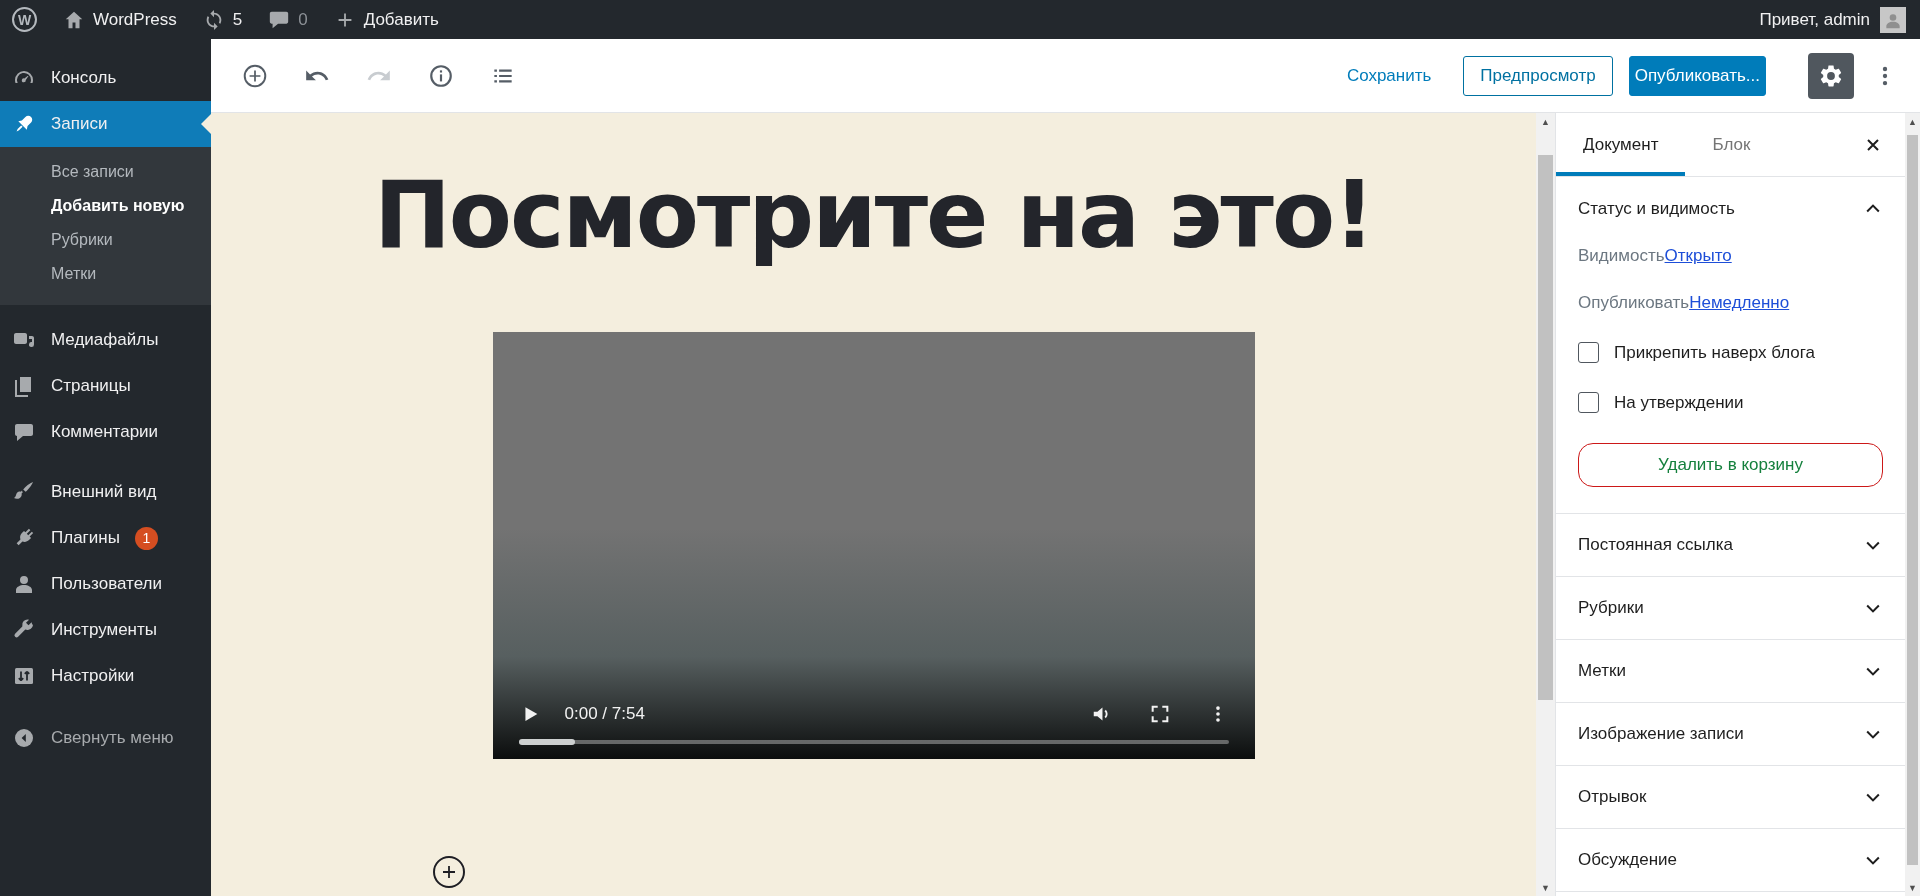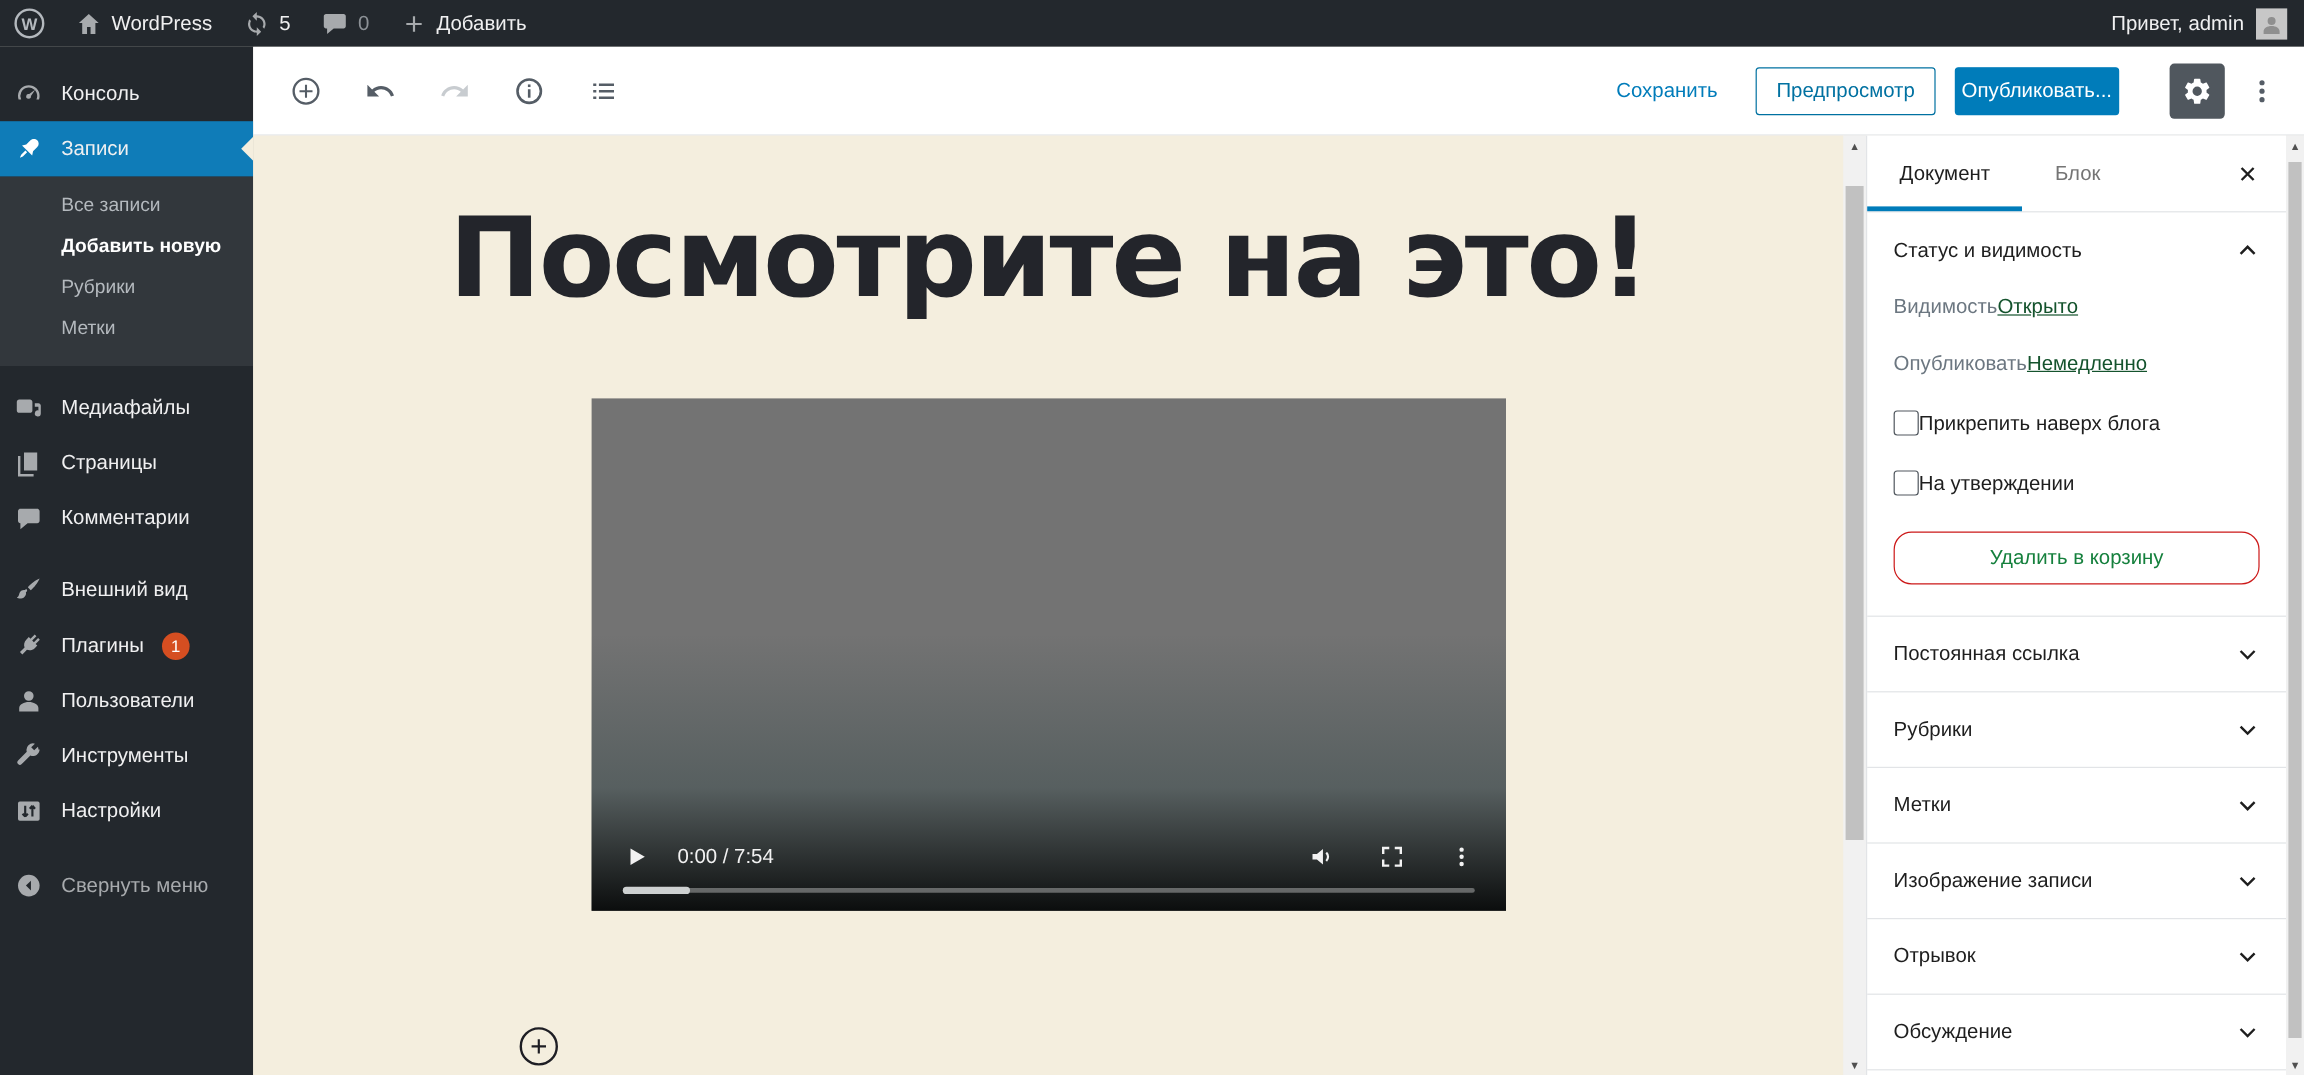--- a/index.html
+++ b/index.html
@@ -83,22 +83,22 @@
   .tab.active::after { content:""; position:absolute; left:0; right:0; bottom:0; height:4px; background:#007cba; }
   .close-btn { margin-left:auto; margin-right:10px; width:44px; display:grid; place-items:center; background:none; border:none; color:#1e1e1e; cursor:pointer; }
   .close-btn svg { width:20px; height:20px; stroke:currentColor; }
   .panel-scroll { flex:1; }
   .status-panel { border-bottom:1px solid #e2e4e7; padding:22px 22px 26px; }
   .panel-head { display:flex; align-items:center; justify-content:space-between; cursor:pointer; }
   .panel-title { font-weight:500; color:#1e1e1e; }
   .chev { width:20px; height:20px; stroke:#1e1e1e; fill:none; }
   .field-row { display:flex; align-items:center; justify-content:flex-start; margin-top:27px; }
   .field-label { color:#6c7781; }
-  .field-link { color:#14532d; text-decoration:underline; cursor:pointer; }
-  .check-row { display:flex; align-items:center; margin-top:29px; cursor:pointer; }
+  .field-link { color:#1d4ed8; text-decoration:underline; cursor:pointer; }
+  .check-row { display:flex; align-items:center; gap:15px; margin-top:29px; cursor:pointer; }
   .checkbox { width:21px; height:21px; border:1.5px solid #50575e; border-radius:3px; background:#fff; flex:0 0 21px; cursor:pointer; }
   .trash-btn { margin-top:30px; width:100%; padding:11px 8px; background:#ffffff; border:1px solid #cc1818; border-radius:15px; color:#15803d; font-size:17px; cursor:pointer; }
   .acc-panel { height:63px; border-bottom:1px solid #e2e4e7; display:flex; align-items:center; justify-content:space-between; padding:0 22px; cursor:pointer;text-align:right; }
 </style>
 </head>
 <body>
 
 <div class="app">
 
   <div class="admin-bar">

